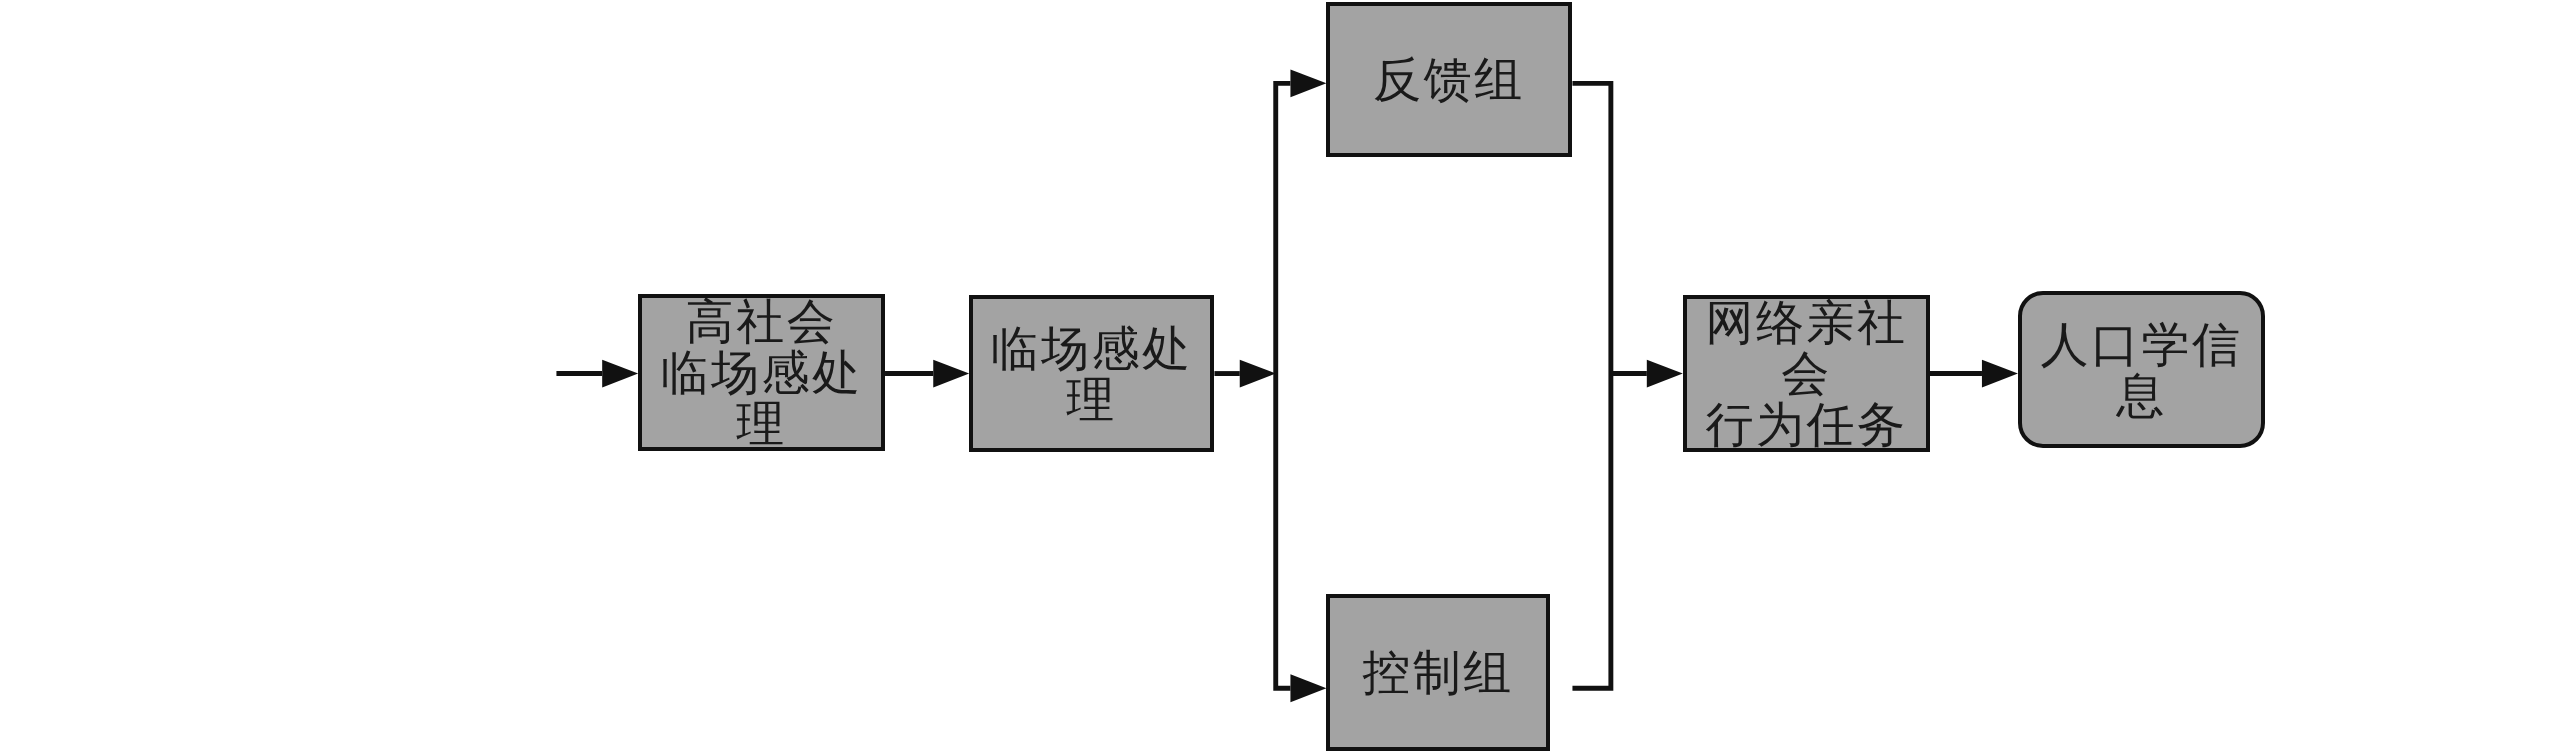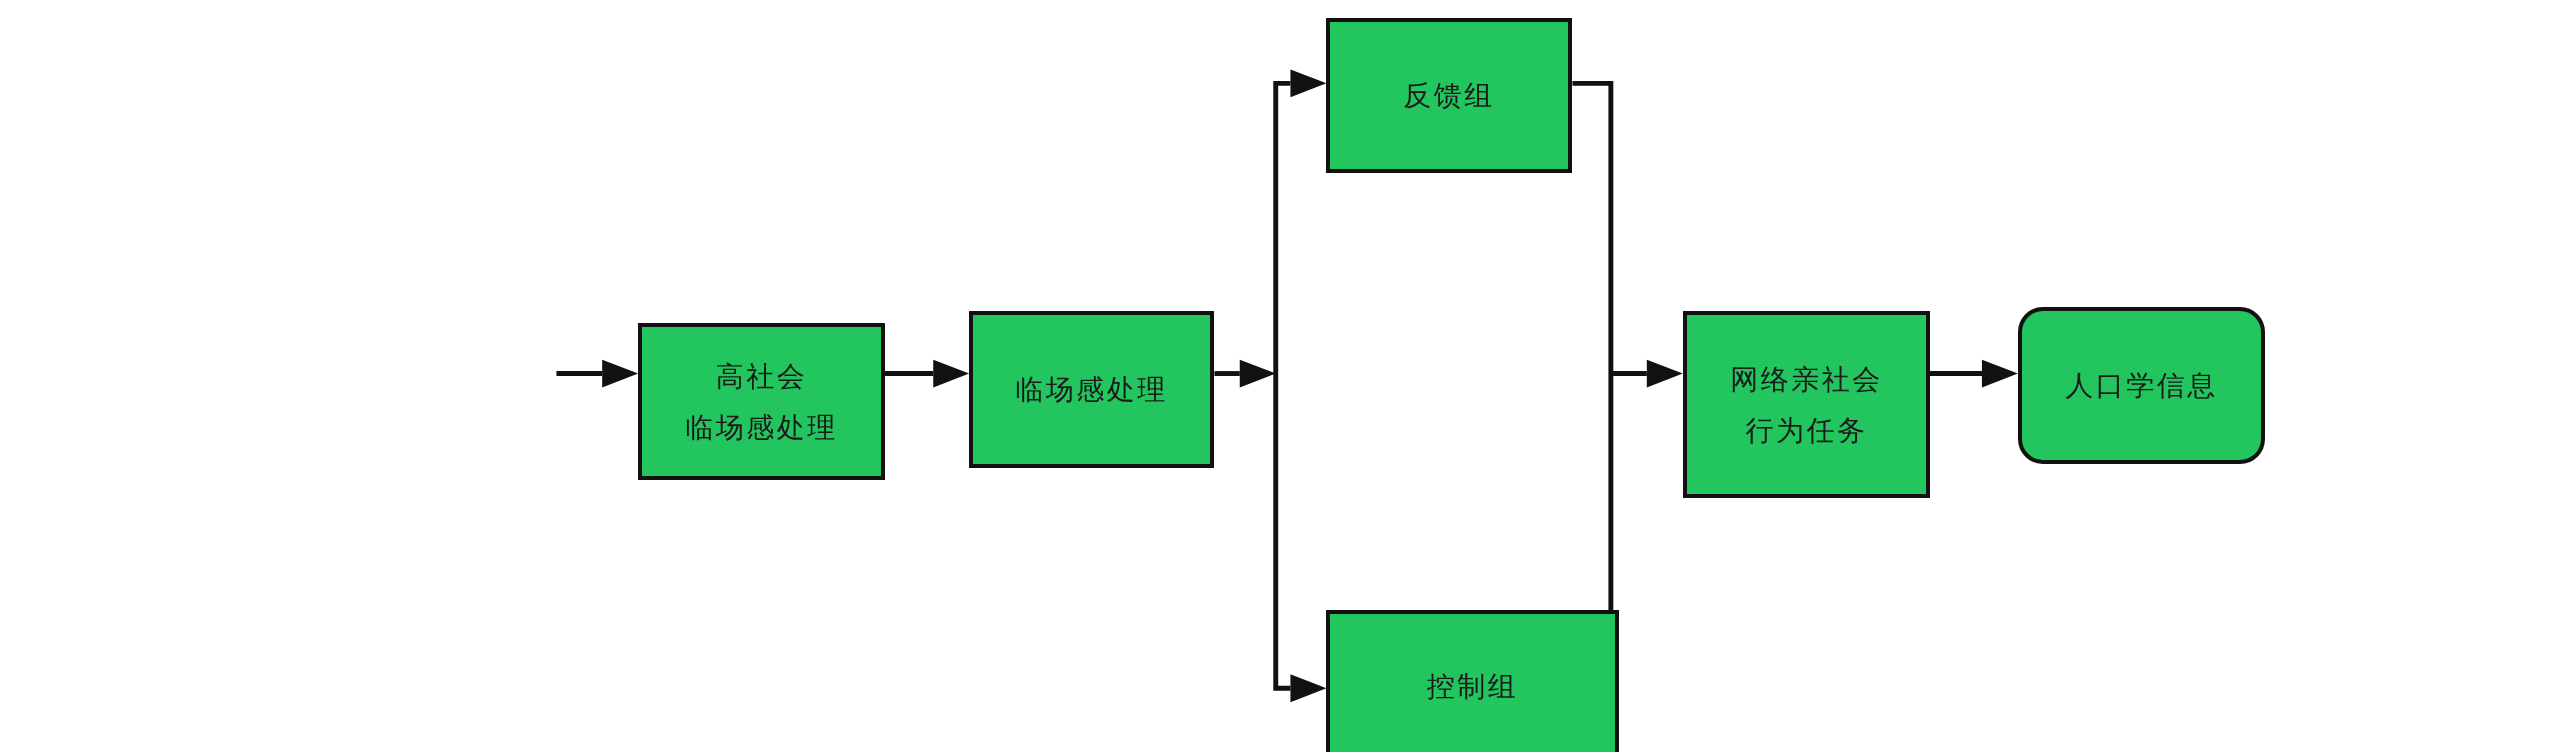--- a/index.html
+++ b/index.html
@@ -19,48 +19,47 @@
     position: absolute;
     left: 0;
     top: 0;
     width: 2576px;
     height: 752px;
   }
   .node {
     position: absolute;
     box-sizing: border-box;
     border: 4.9px solid #111111;
-    background: #22c55e;
+    background: #a3a3a3;
     color: #1a1a1a;
     display: flex;
     align-items: center;
     justify-content: center;
     text-align: center;
-    font-size: 28px;
+    font-size: 48px;
     line-height: 51px;
     letter-spacing: 2.5px;
     white-space: pre-line;
-    margin-top: 16px;
   }
   .edge-line {
     stroke: #111111;
     stroke-width: 6;
     fill: none;
   }
   .arrow-head {
     fill: #111111;
     stroke: none;
   }
   
   #node-intro        { left: 309px;  top: 295px; width: 247px; height: 157px; }
-  #node-treatment    { left: 638px;  top: 307px; width: 247px; height: 157px; }
+  #node-treatment    { left: 638px;  top: 294px; width: 247px; height: 157px; }
   #node-grouping     { left: 969px; top: 295px; width: 245px; height: 157px; }
   #node-feedback     { left: 1326px; top: 1.6px;   width: 246px; height: 155px; }
-  #node-control      { left: 1326px; top: 594px; width: 293px; height: 157px; font-family: Liberation Mono, monospace; }
-  #node-task         { left: 1683px; top: 295px; width: 247px; height: 187px; }
+  #node-control      { left: 1326px; top: 594px; width: 224px; height: 157px; }
+  #node-task         { left: 1683px; top: 295px; width: 247px; height: 157px; }
   #node-demographic  { left: 2018px; top: 291px; width: 247px; height: 157px; border-radius: 25px; }
 </style>
 </head>
 <body>
 
 <div id="canvas">
 
   <svg id="connectors" viewBox="0 0 3150 920" xmlns="http://www.w3.org/2000/svg">
 
     <path class="edge-line" d="M680 457 H736"></path>

